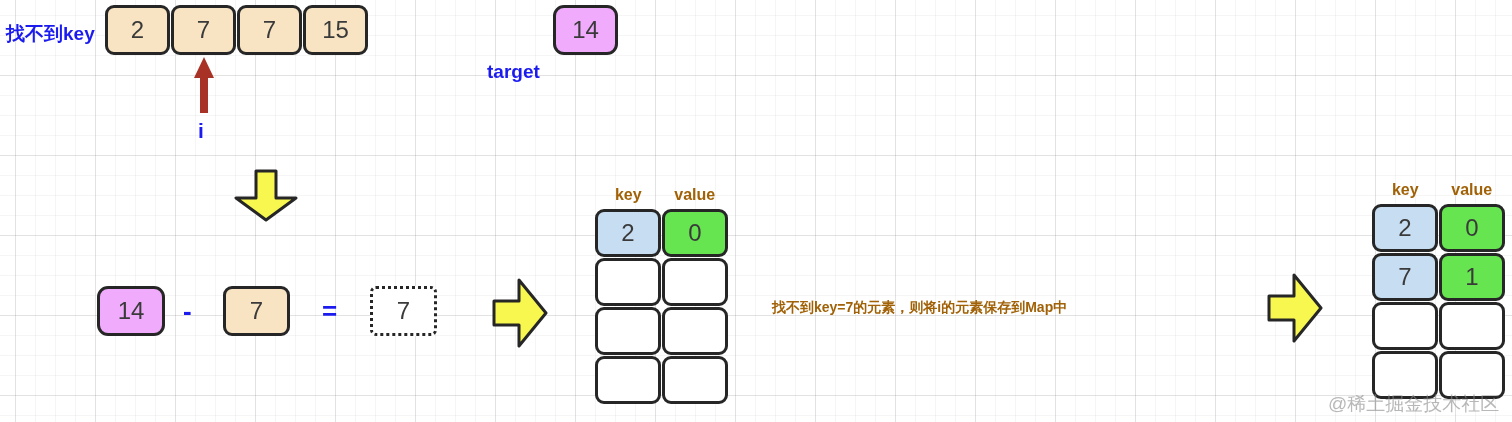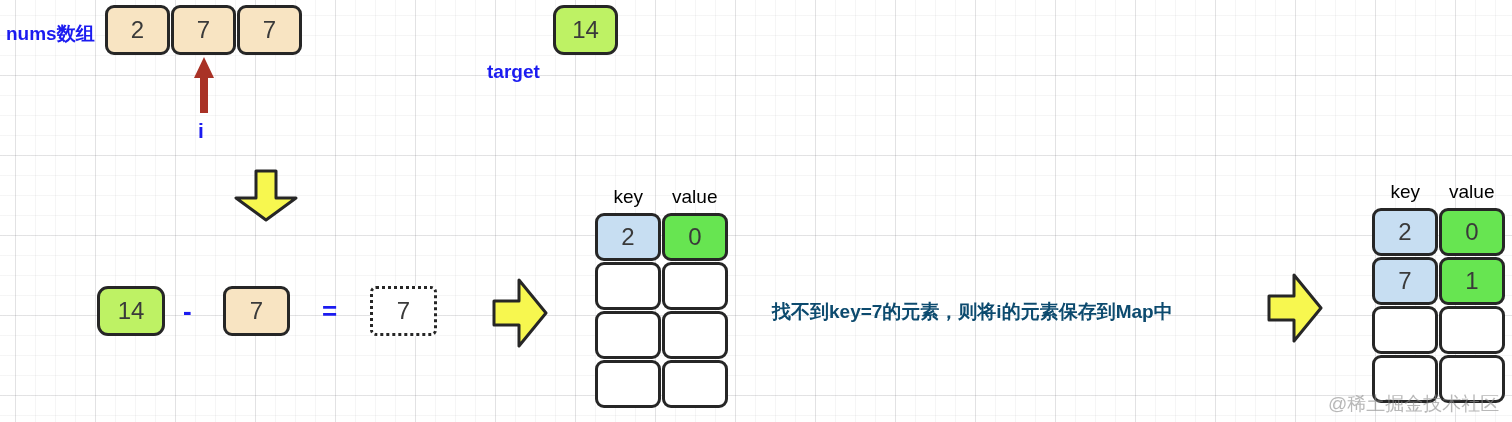--- a/index.html
+++ b/index.html
@@ -20,59 +20,60 @@
   .blue-label { color:#1b1bf0; font-weight:bold; font-size:19px; }
 
   
   .numbox {
     width:65px; height:50px;
     border:3px solid #262626; border-radius:9px;
     display:flex; align-items:center; justify-content:center;
     font-size:24px; color:#3a3a3a;
   }
   .tan    { background:#f8e4c2; }
-  .yellow { background:#bef264; }
+  .yellow { background:#f0abfc; }
   .dotted { background:#ffffff; border:3px dotted #262626; border-radius:6px; }
 
   .nums-row { display:flex; gap:1px; }
 
   .op { color:#1b1bf0; font-weight:bold; font-size:26px; }
 
   
   .kv-table { position:absolute; width:133px; }
   .kv-headers { display:flex; margin-bottom:5px; }
-  .kv-headers span { flex:1; text-align:center; color:#000000; font-weight:normal; font-size:19px; }
+  .kv-headers span { flex:1; text-align:center; color:#a16207; font-weight:bold; font-size:16px; }
   .kv-grid { display:grid; grid-template-columns:66px 66px; gap:1px; }
   .cell {
     width:66px; height:48px;
     border:3px solid #262626; border-radius:9px;
     background:#ffffff;
     display:flex; align-items:center; justify-content:center;
     font-size:24px; color:#3a3a3a;
   }
   .key-filled   { background:#c7def2; }
   .value-filled { background:#67e551; }
 
   .annotation {
-    color:#0c4a6e; font-weight:bold; font-size:19px;
+    color:#a16207; font-weight:bold; font-size:14px;
     white-space:nowrap;
   }
   .watermark {
     color:rgba(140,140,140,0.62); font-size:19px; white-space:nowrap; z-index:5;
   }
 </style>
 </head>
 <body>
 
-<div class="abs blue-label" style="left:6px; top:21px;">nums数组</div>
+<div class="abs blue-label" style="left:6px; top:21px;">找不到key</div>
 
 <div class="abs nums-row" style="left:105px; top:5px;">
   <div class="numbox tan">2</div>
   <div class="numbox tan">7</div>
   <div class="numbox tan">7</div>
+  <div class="numbox tan">15</div>
 </div>
 
 <svg class="abs" style="left:194px; top:56px;" width="20" height="58" viewBox="0 0 20 58">
   <polygon points="10,1 20,22 14,22 14,57 6,57 6,22 0,22" fill="#a93226"></polygon>
 </svg>
 
 <div class="abs blue-label" style="left:198px; top:119px; font-size:21px;">i</div>
 
 <div class="abs blue-label" style="left:487px; top:21px;margin-top:40px;">target</div>
 

